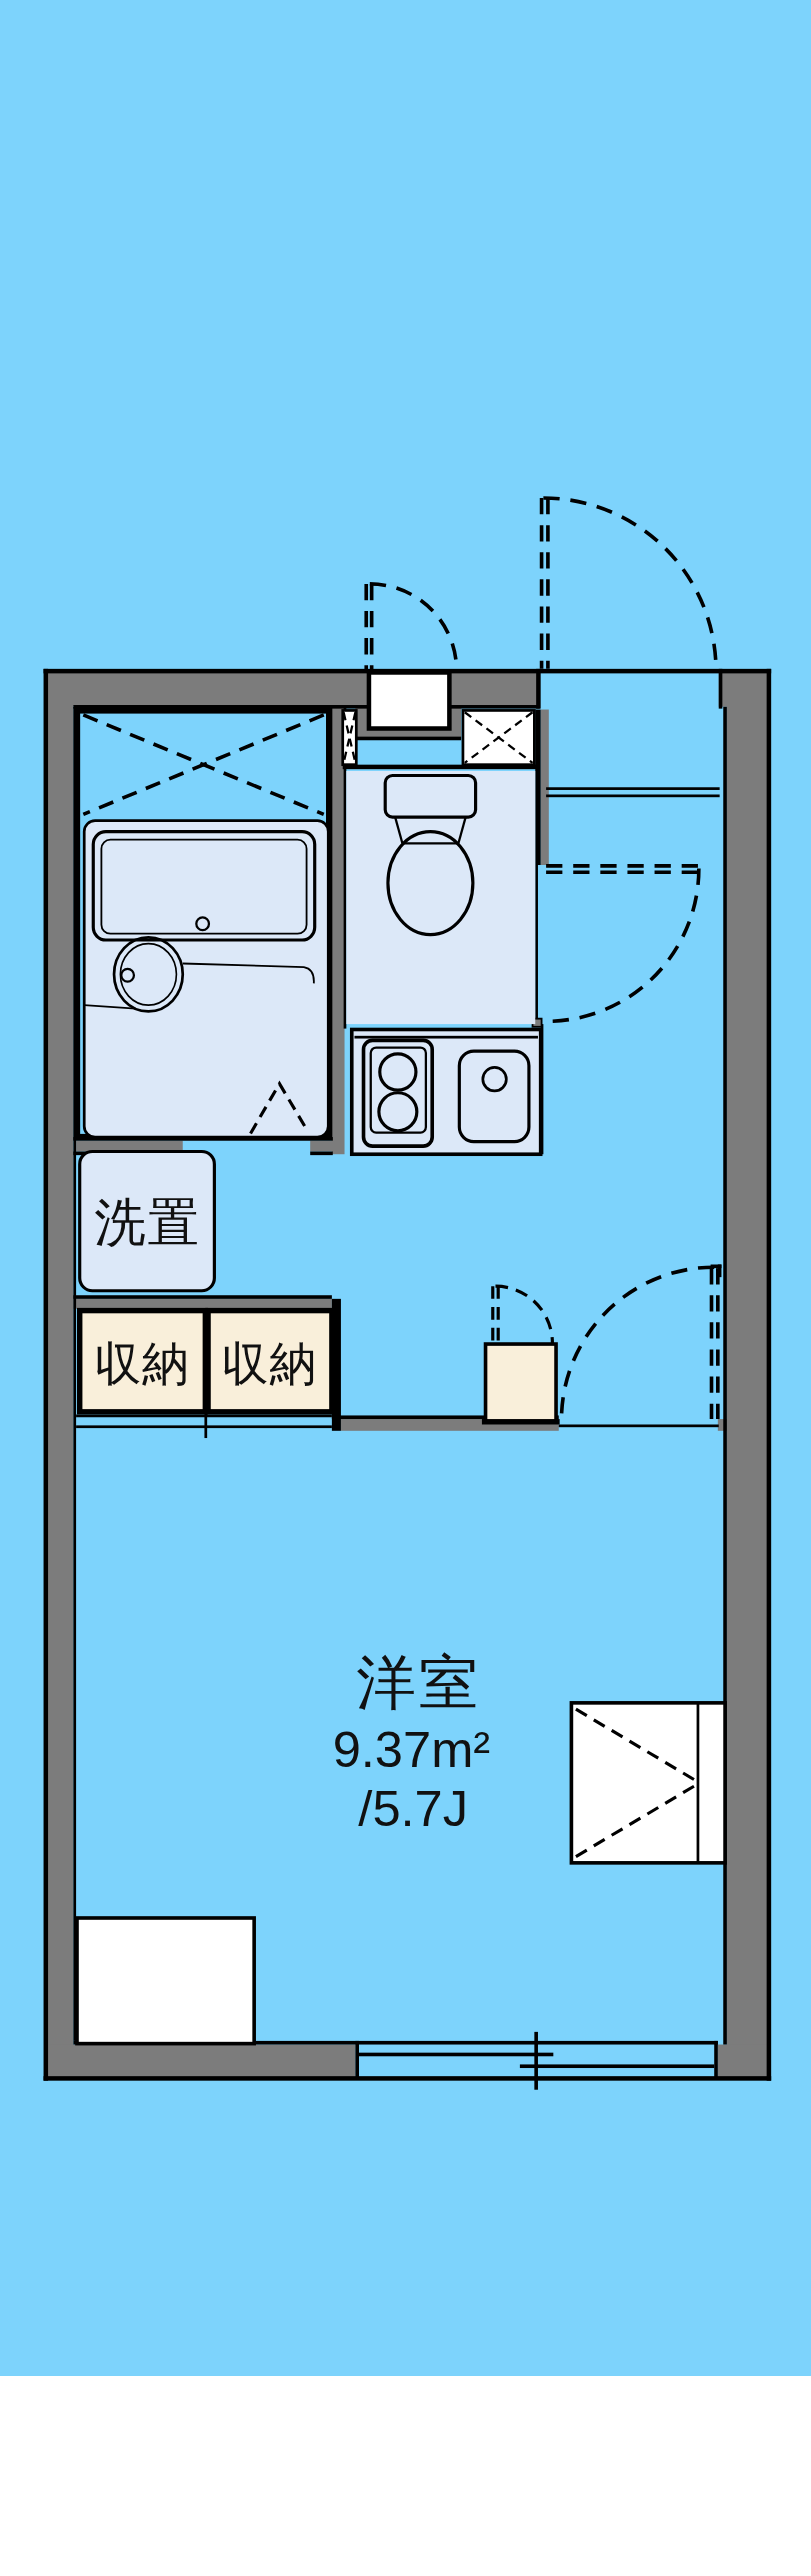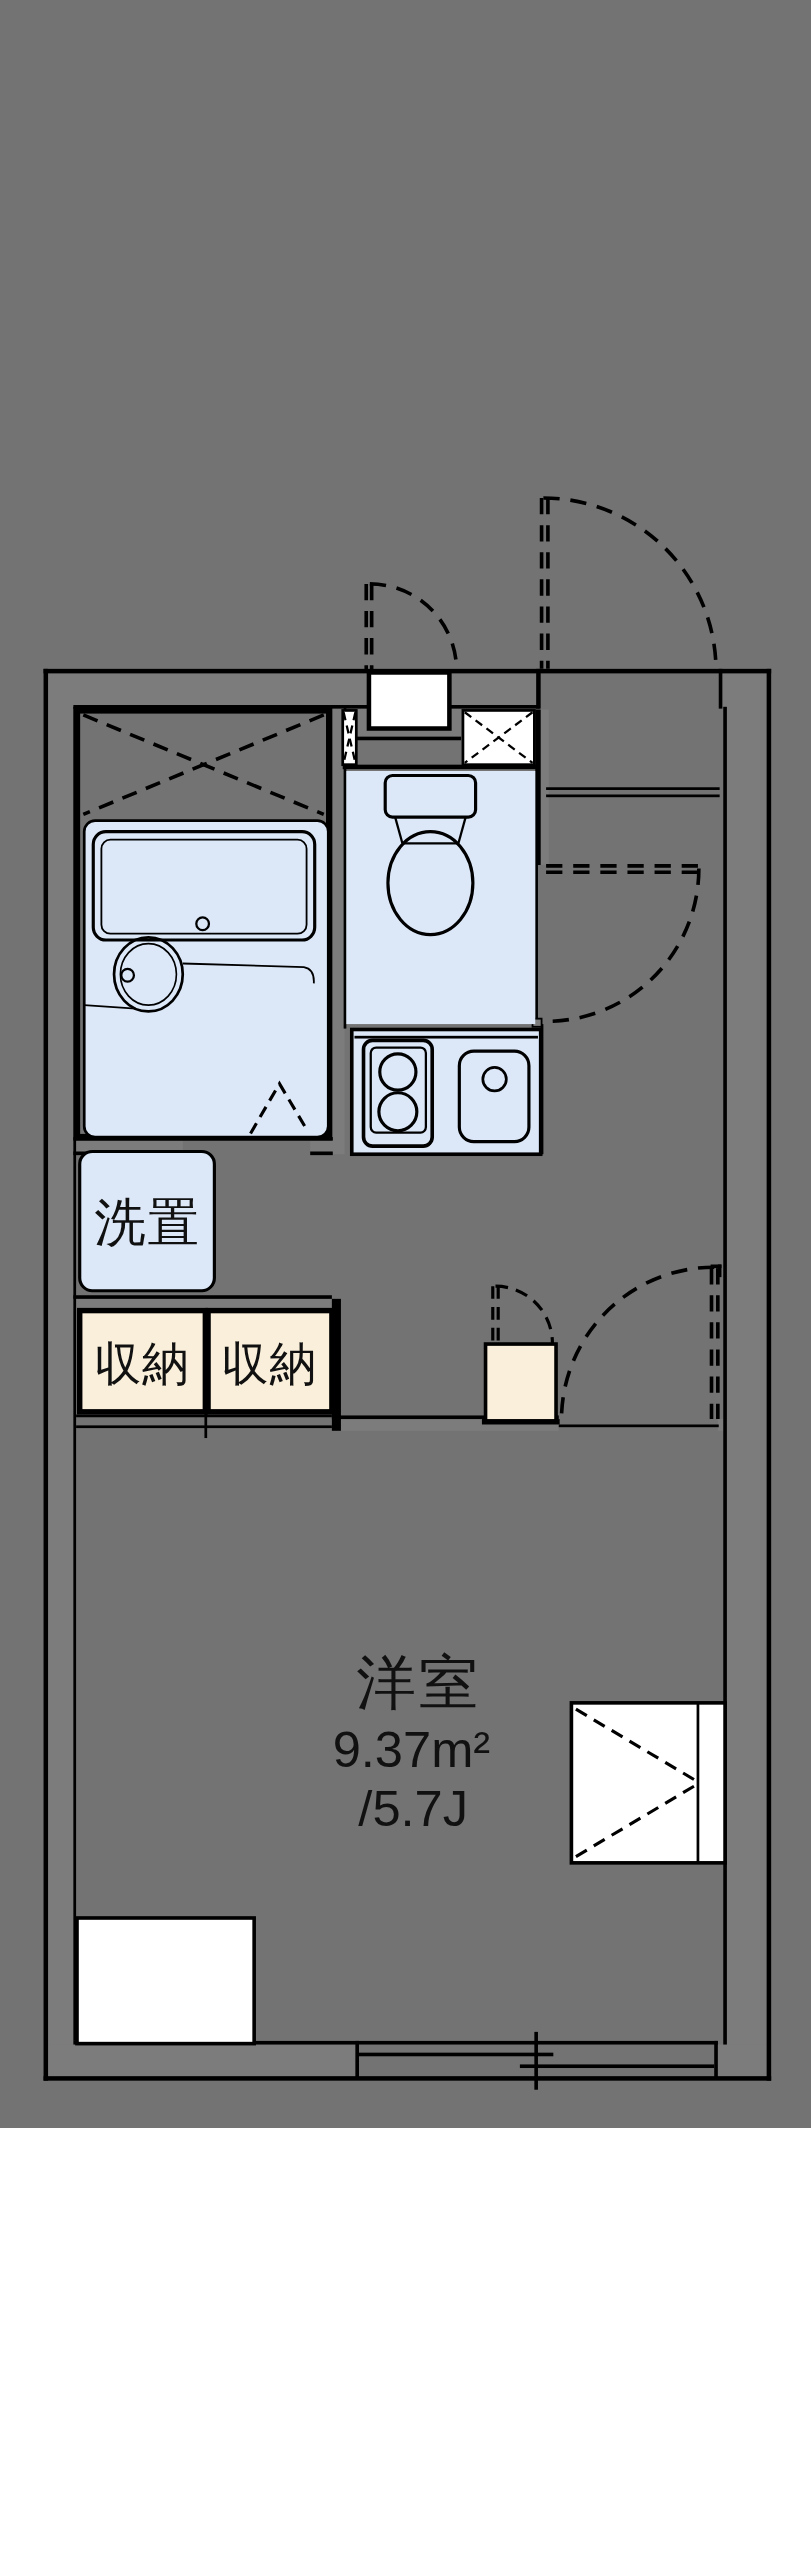--- a/index.html
+++ b/index.html
@@ -1,16 +1,16 @@
 <!DOCTYPE html>
 <html style="font-size:14.5px"><head>
 <meta charset="utf-8">
 <style>
   html,body{margin:0;padding:0;background:#ffffff;}
-  .canvas{position:relative;width:812px;height:2128px;background:#737373;overflow:hidden;margin:0 auto;}
+  .canvas{position:relative;width:812px;height:2376px;background:#7dd3fc;overflow:hidden;margin:0 auto;}
   svg{display:block;}
   text{font-family:"Liberation Sans","DejaVu Sans",sans-serif;fill:#111111;}
   .lbl-big{font-size:66px;letter-spacing:3px;}
   .lbl-med{font-size:57px;letter-spacing:2px;}
   .lbl-sto{font-size:52px;letter-spacing:1px;}
   .lbl-num{font-size:56px;}
 </style>
 </head>
 <body>
 

